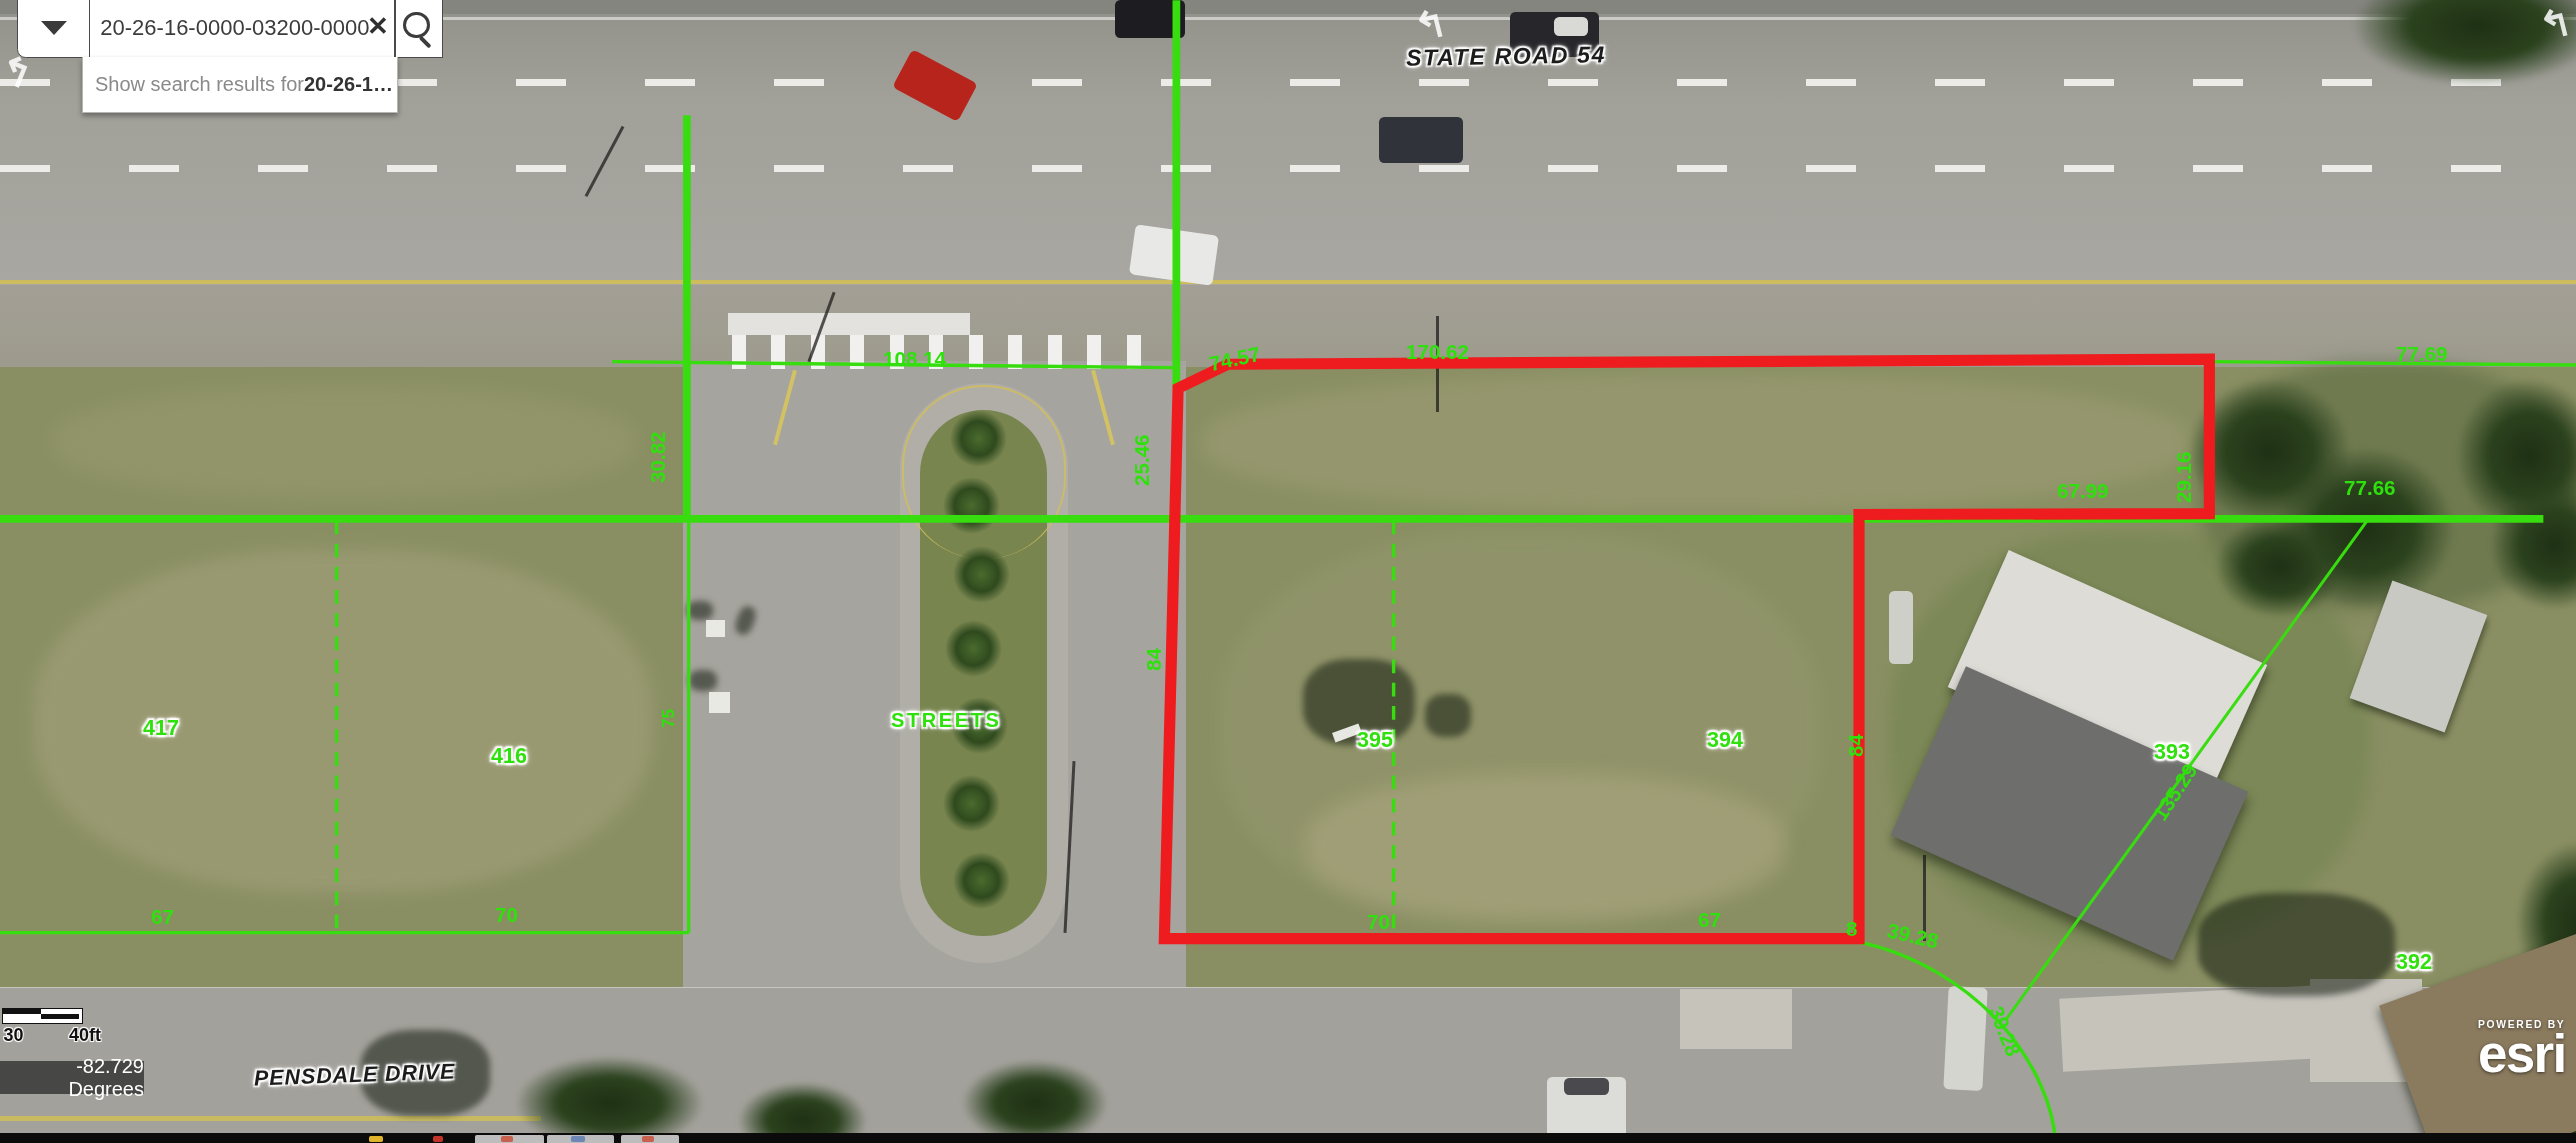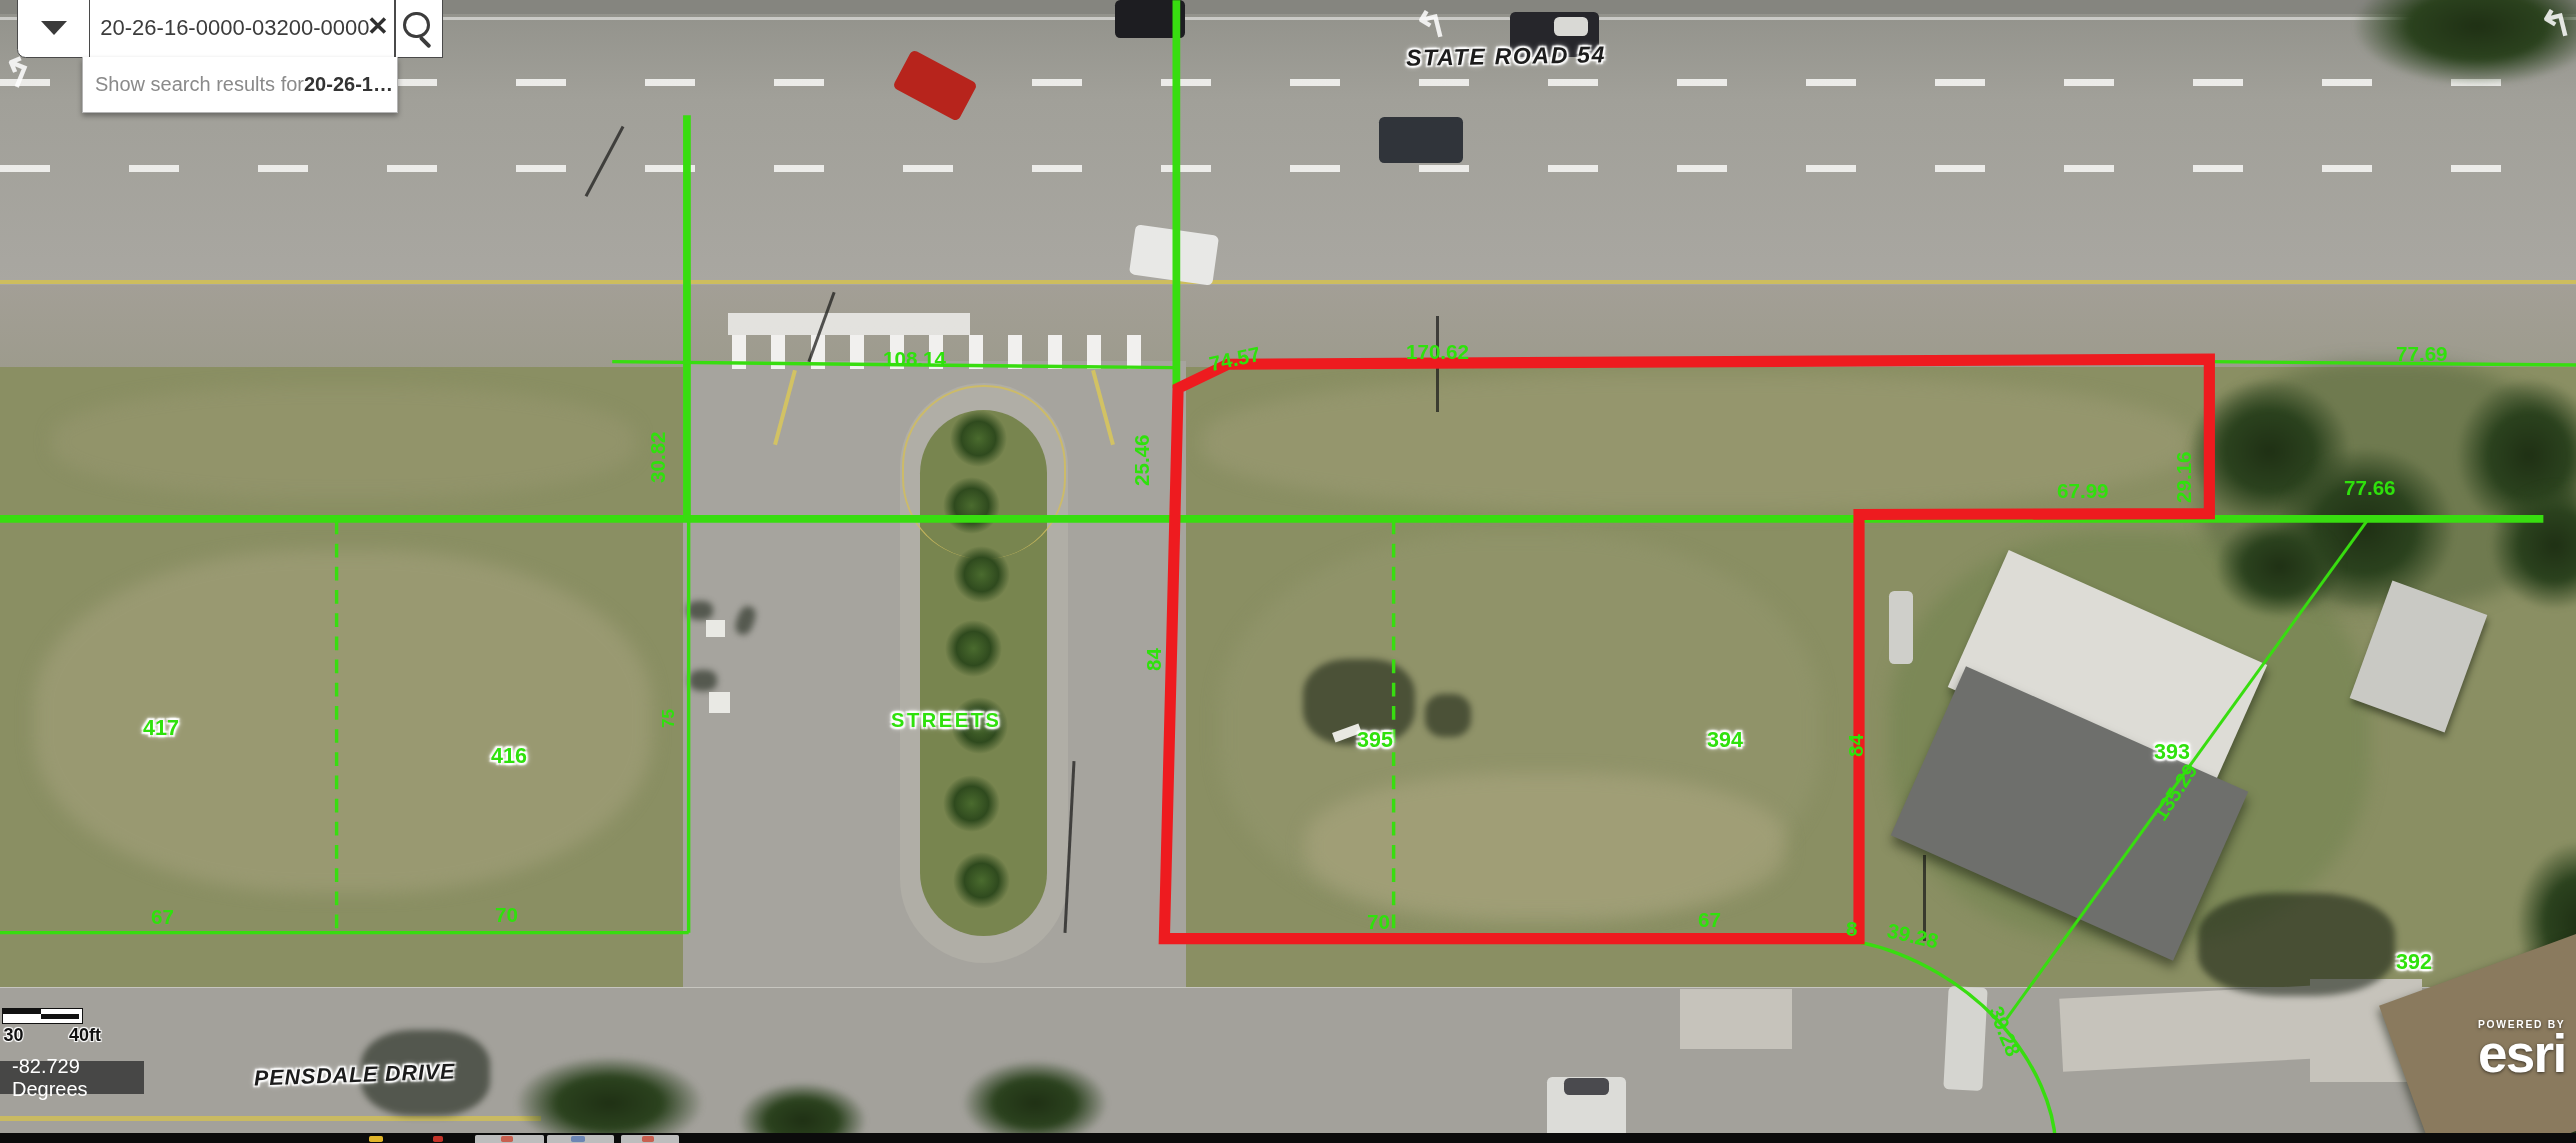--- a/index.html
+++ b/index.html
@@ -76,21 +76,21 @@
   #suggestion .pre{color:#8a8a8a;font-size:20px;padding-left:12px;}
   #suggestion .term{color:#333;font-size:20px;font-weight:bold;}
 
   
   #scalebar{position:absolute;left:1.7px;top:1008px;width:79px;height:13.7px;border:1.7px solid #111;background:#fff;}
   #scalebar .seg{position:absolute;background:#111;}
   .scale-lbl{position:absolute;font-weight:bold;font-size:18px;color:#111;
       text-shadow:-0.9px -0.9px 0.9px #fff,0.9px -0.9px 0.9px #fff,-0.9px 0.9px 0.9px #fff,0.9px 0.9px 0.9px #fff;}
   #coord-box{position:absolute;left:0;top:1061px;width:144px;height:33px;background:rgba(58,58,58,.88);
       display:flex;align-items:center;}
-  #coord-box span{color:#fff;font-size:20px;padding-left:12px;}
+  #coord-box span{color:#fff;font-size:20px;padding-left:19px;text-align:right;}
   #esri-attr{position:absolute;left:2478px;top:1019px;color:#fff;text-shadow:0 0.9px 3.4px rgba(0,0,0,.6);}
   #esri-attr .pwr{font-size:10.3px;letter-spacing:1.7px;font-weight:bold;}
   #esri-attr .brand{font-size:53px;font-weight:bold;line-height:48px;letter-spacing:-1.7px;}
 
   
   #taskbar{position:absolute;left:0;top:1133px;width:2576px;height:10.3px;background:#0b0b0b;}
   .tb-btn{position:absolute;top:1.7px;height:8.6px;background:#bdbdbd;border-radius:1.7px 1.7px 0 0;}
   .tb-dot{position:absolute;top:2.6px;border-radius:1.7px;}
 </style>
 </head>

